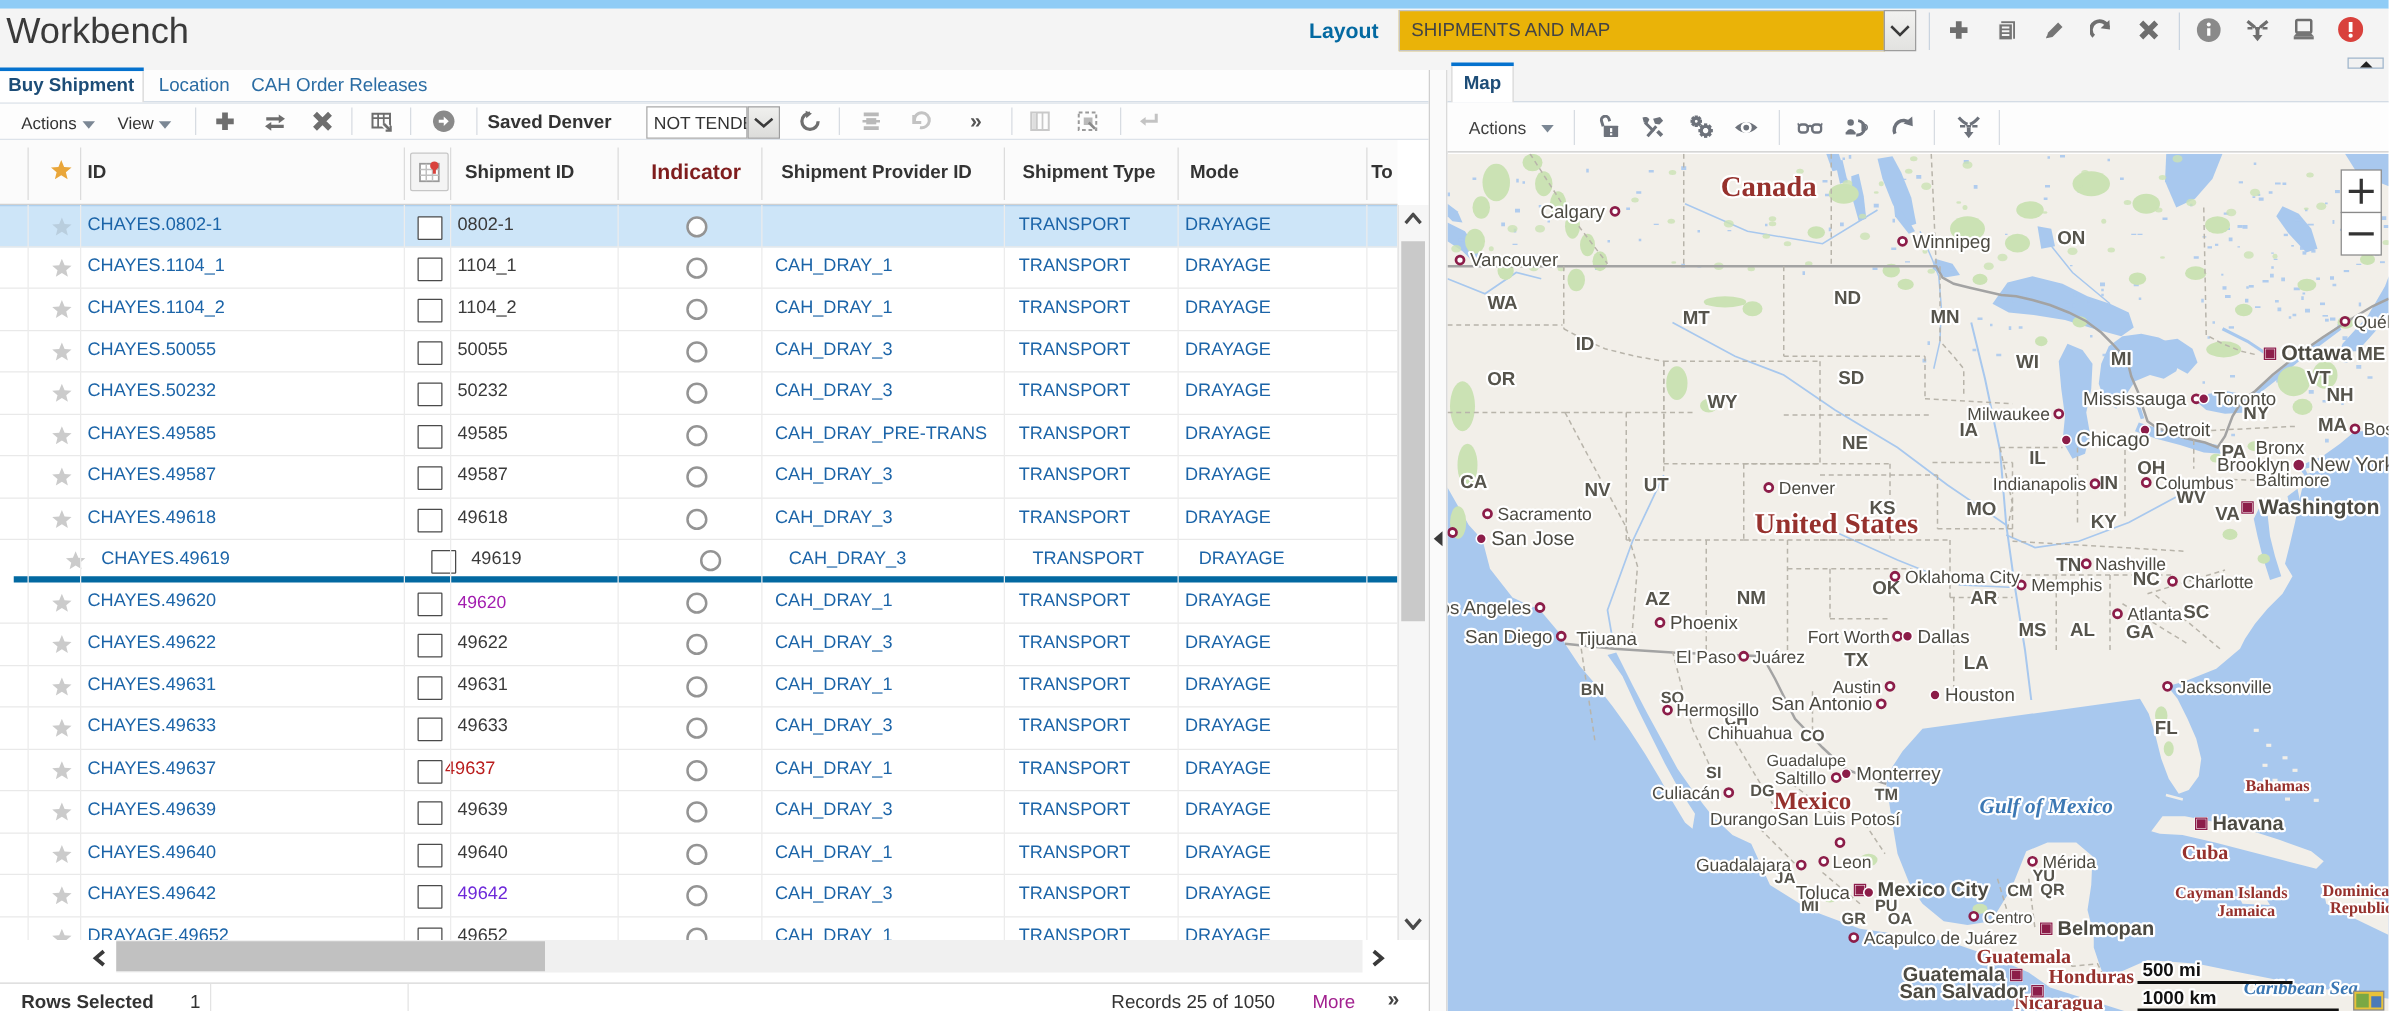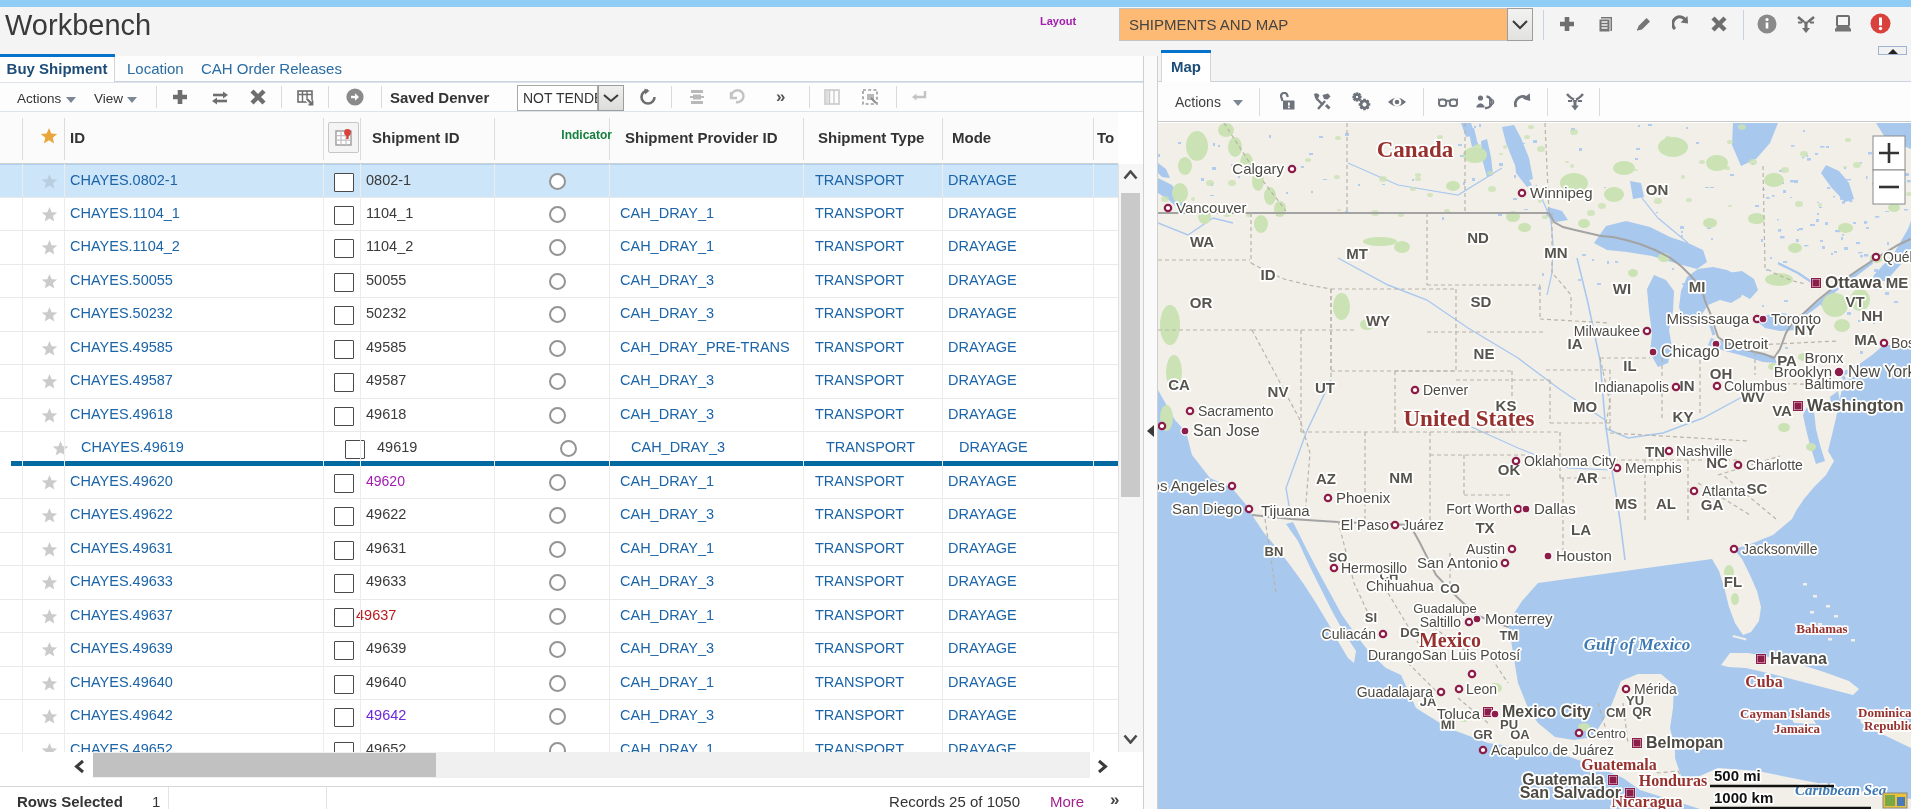--- a/index.html
+++ b/index.html
@@ -4,22 +4,22 @@
 *{margin:0;padding:0;box-sizing:border-box}
 html,body{width:1911px;height:809px;overflow:hidden}
 body{font-family:"Liberation Sans",sans-serif;position:relative;background:#fff;color:#333}
 .abs{position:absolute}
 .lnk{color:#1b64a8}
 .sep{position:absolute;width:1px;background:#c9d4e0}
 </style></head><body>
 <div class="abs" style="left:0;top:0;width:1911px;height:7px;background:#8fccf6"></div>
 <div class="abs" style="left:0;top:7px;width:1911px;height:49px;background:#f4f4f4"></div>
 <div class="abs" style="left:5px;top:9px;font-size:29px;color:#3a3a3a">Workbench</div>
-<div class="abs" style="left:1040px;top:15px;width:70px;text-align:left;font-size:11px;font-weight:bold;color:#a21caf">Layout</div>
-<div class="abs" style="left:1119px;top:8px;width:389px;height:33px;background:#fdba74;border:1px solid #c4c4c4;font-size:15px;color:#444;line-height:31px;padding-left:9px">SHIPMENTS AND MAP</div>
+<div class="abs" style="left:1040px;top:15px;width:70px;text-align:center;font-size:17px;font-weight:bold;color:#0369a1">Layout</div>
+<div class="abs" style="left:1119px;top:8px;width:389px;height:33px;background:#eab308;border:1px solid #c4c4c4;font-size:15px;color:#444;line-height:31px;padding-left:9px">SHIPMENTS AND MAP</div>
 <div class="abs" style="left:1507px;top:8px;width:26px;height:33px;background:linear-gradient(#f2f2f0,#e2e2e0);border:1px solid #9d9d9d"></div>
 <svg class="abs" style="left:1512px;top:20px" width="16" height="10" viewBox="0 0 16 10">
     <path d="M1 1 L8 8 L15 1" stroke="#3a3a3a" stroke-width="2" fill="none"></path>
   </svg>
 <div class="sep" style="left:1543px;top:10px;height:30px"></div>
 <div class="sep" style="left:1743px;top:10px;height:30px"></div>
 <svg class="abs" style="left:1558px;top:15px" width="18" height="18" viewBox="0 0 18 18" fill="none" stroke="#6e6e6e">
     <path d="M9 2v14M2 9h14" stroke-width="4.6"></path>
   </svg>
 <svg class="abs" style="left:1596px;top:15px" width="18" height="18" viewBox="0 0 18 18" fill="none" stroke="#6e6e6e">
@@ -146,21 +146,21 @@
 <div class="abs" style="left:494px;top:118px;width:1px;height:42px;background:#dcdcdc"></div>
 <div class="abs" style="left:609px;top:118px;width:1px;height:42px;background:#dcdcdc"></div>
 <div class="abs" style="left:803px;top:118px;width:1px;height:42px;background:#dcdcdc"></div>
 <div class="abs" style="left:942px;top:118px;width:1px;height:42px;background:#dcdcdc"></div>
 <div class="abs" style="left:1093px;top:118px;width:1px;height:42px;background:#dcdcdc"></div>
 <div class="abs" style="left:40px;top:127px;width:18px;height:18px"><svg width="18" height="18" viewBox="0 0 18 18">
       <path d="M9 1 L11.3 6.5 L17.2 6.9 L12.7 10.7 L14.1 16.4 L9 13.2 L3.9 16.4 L5.3 10.7 L0.8 6.9 L6.7 6.5 Z" fill="#e9a63a"></path>
     </svg></div>
 <div class="abs" style="left:70px;top:129px;font-size:15px;font-weight:bold;color:#333;white-space:nowrap">ID</div>
 <div class="abs" style="left:372px;top:129px;font-size:15px;font-weight:bold;color:#333;white-space:nowrap">Shipment ID</div>
-<div class="abs" style="left:502px;top:128px;width:110px;text-align:right;font-size:12px;font-weight:bold;color:#15803d">Indicator</div>
+<div class="abs" style="left:502px;top:128px;width:110px;text-align:center;font-size:17px;font-weight:bold;color:#7f1d1d">Indicator</div>
 <div class="abs" style="left:625px;top:129px;font-size:15px;font-weight:bold;color:#333;white-space:nowrap">Shipment Provider ID</div>
 <div class="abs" style="left:818px;top:129px;font-size:15px;font-weight:bold;color:#333;white-space:nowrap">Shipment Type</div>
 <div class="abs" style="left:952px;top:129px;font-size:15px;font-weight:bold;color:#333;white-space:nowrap">Mode</div>
 <div class="abs" style="left:1097px;top:129px;font-size:15px;font-weight:bold;color:#333;white-space:nowrap">To</div>
 <div class="abs" style="left:328px;top:122px;width:31px;height:31px;background:#f4f4f4;border:1px solid #c6c6c6;border-radius:2px"></div>
 <svg class="abs" style="left:334px;top:127px" width="20" height="20" viewBox="0 0 20 20" fill="none" stroke="#6e6e6e">
     <rect x="2" y="4" width="15" height="14" fill="#fff" stroke="#9a9a9a" stroke-width="1.4"></rect>
     <path d="M2 8.6h15M2 13.2h15M7 4v14M12 4v14" stroke="#c0c0c0" stroke-width="1.2"></path>
     <circle cx="13.5" cy="5.5" r="3.4" fill="#d9413c" stroke="none"></circle>
     <path d="M13.5 5.5 L13.5 12" stroke="#d9413c" stroke-width="2.4"></path>
@@ -366,21 +366,21 @@
       <div class="abs" style="left:366px;top:7px;font-size:14.5px;color:#6d28d9">49642</div>
       <div class="abs" style="left:549px;top:8px;width:17px;height:17px;border:2px solid #949494;border-radius:50%;background:#fff"></div>
       <div class="abs lnk" style="left:620px;top:7px;font-size:14.5px">CAH_DRAY_3</div>
       <div class="abs lnk" style="left:815px;top:7px;font-size:14.5px">TRANSPORT</div>
       <div class="abs lnk" style="left:948px;top:7px;font-size:14.5px">DRAYAGE</div>
     </div>
     <div class="abs" style="left:0;top:569.5px;width:1118px;height:33.5px;border-bottom:1px solid #e9e9e9">
       <svg class="abs" style="left:41px;top:8px" width="17" height="17" viewBox="0 0 18 18">
         <path d="M9 1 L11.3 6.5 L17.2 6.9 L12.7 10.7 L14.1 16.4 L9 13.2 L3.9 16.4 L5.3 10.7 L0.8 6.9 L6.7 6.5 Z" fill="#cbcbcb"></path>
       </svg>
-      <div class="abs lnk" style="left:70px;top:7px;font-size:14.5px">CHAYES.49652</div>
+      <div class="abs lnk" style="left:70px;top:7px;font-size:14.5px">DRAYAGE.49652</div>
       <div class="abs" style="left:334px;top:8px;width:20px;height:19px;background:#fff;border:1.6px solid #4a4a4a;border-radius:1px"></div>
       <div class="abs" style="left:366px;top:7px;font-size:14.5px;color:#3a3a3a">49652</div>
       <div class="abs" style="left:549px;top:8px;width:17px;height:17px;border:2px solid #949494;border-radius:50%;background:#fff"></div>
       <div class="abs lnk" style="left:620px;top:7px;font-size:14.5px">CAH_DRAY_1</div>
       <div class="abs lnk" style="left:815px;top:7px;font-size:14.5px">TRANSPORT</div>
       <div class="abs lnk" style="left:948px;top:7px;font-size:14.5px">DRAYAGE</div>
     </div>
     <div class="abs" style="left:22px;top:0;width:1px;height:588px;background:#ececec"></div>
     <div class="abs" style="left:64px;top:0;width:1px;height:588px;background:#ececec"></div>
     <div class="abs" style="left:323px;top:0;width:1px;height:588px;background:#ececec"></div>

